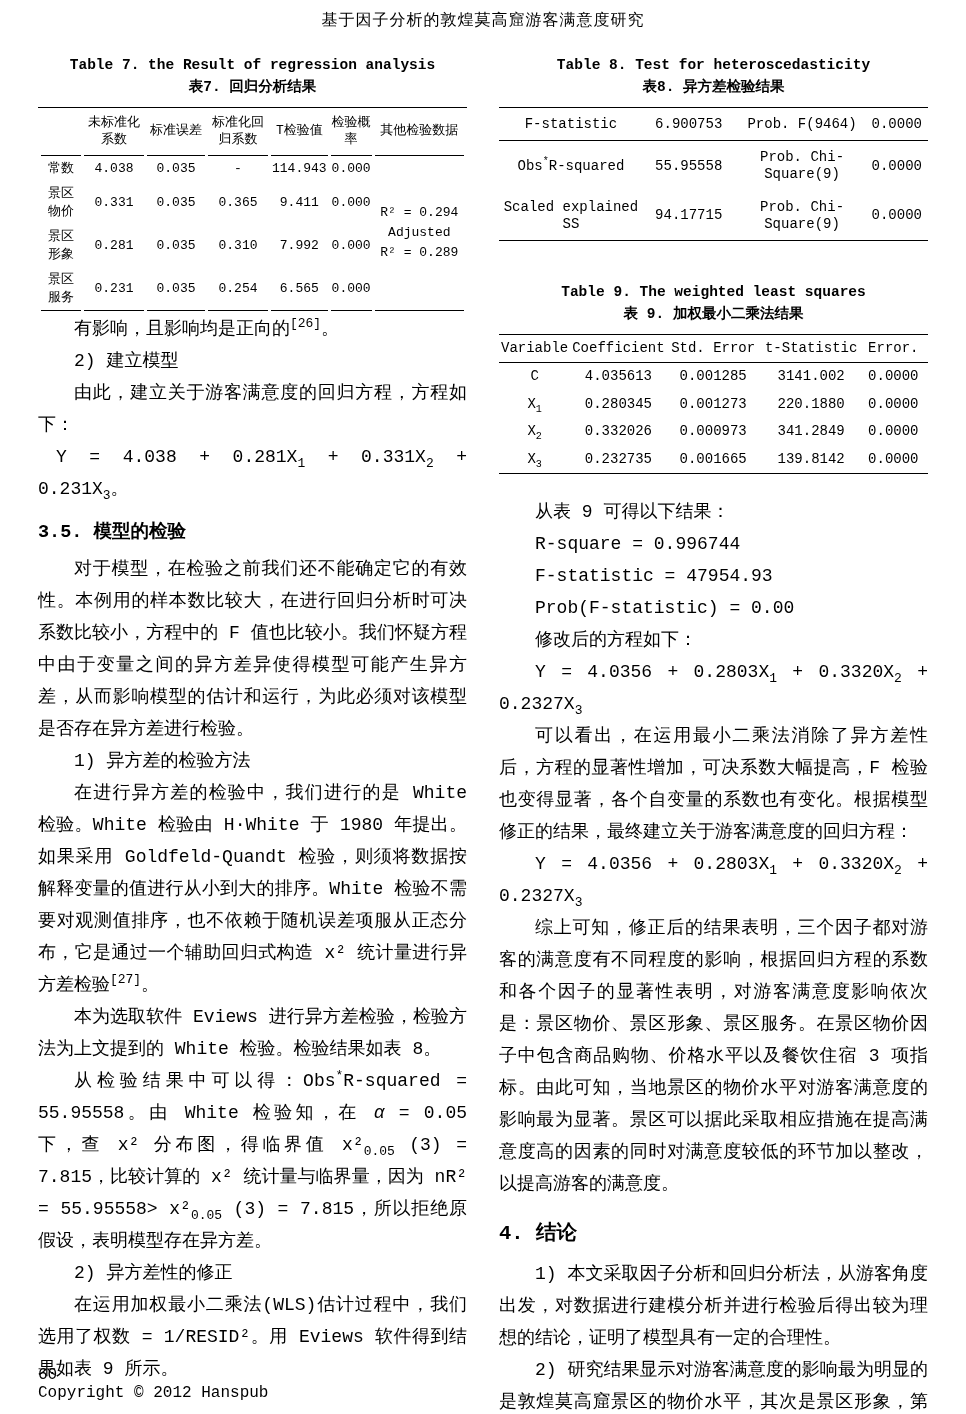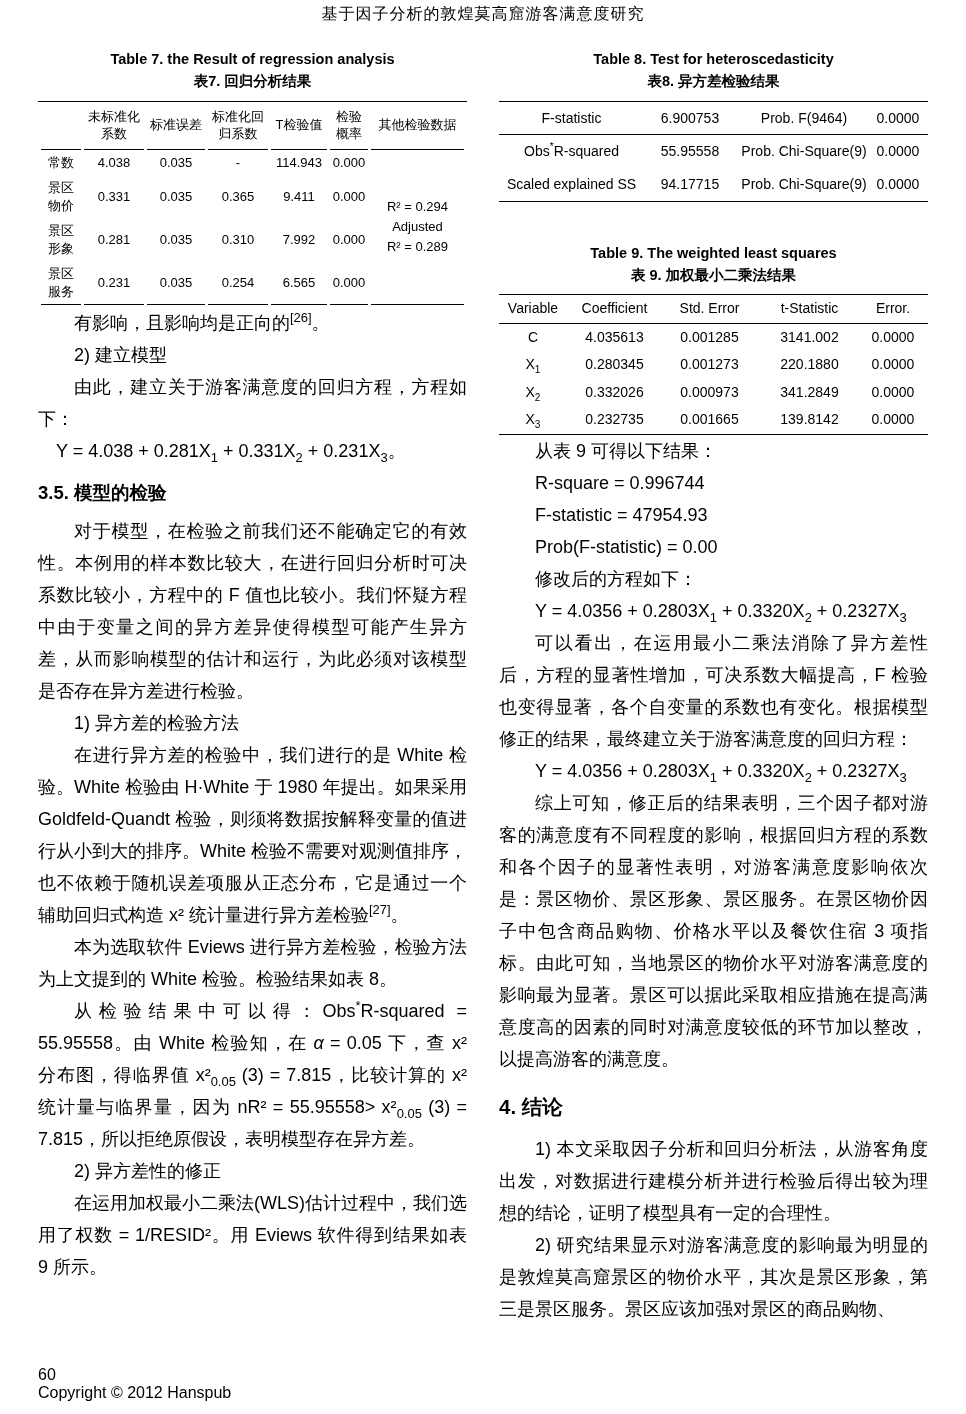--- a/index.html
+++ b/index.html
@@ -1,20 +1,20 @@
 <!DOCTYPE html>
 <html><head>
 <meta charset="utf-8">
 <style>
   * { box-sizing: border-box; }
   html, body { margin: 0; padding: 0; background: #ffffff; }
   .page {
     width: 966px; height: 1414px; position: relative; overflow: hidden;
-    padding: 4px 38px 0;
-    font-family: Liberation Sans, sans-serif;
+    padding: 10px 38px 0;
+    font-family: Liberation Mono, monospace;
     color: #000;
   }
   .running-head { text-align: center; font-size: 16px; letter-spacing: 1px; margin-bottom: 24px; }
   .columns { display: flex; gap: 32px; }
   .col { width: 429px; flex: 0 0 429px; }
 
   .cap { text-align: center; font-weight: bold; font-size: 14.5px; line-height: 1.5; }
   .cap-zh { margin-bottom: 8px; }
   .cap9 { margin-top: 41px; }
 
@@ -29,21 +29,21 @@
   .t7 td.extra { border-bottom: 1.5px solid #000; vertical-align: middle; line-height: 1.55; }
 
   
   .t8 { border-top: 1.5px solid #000; margin-top: 2px; }
   .t8 td { text-align: center; padding: 8px 2px; line-height: 1.2; }
   .t8 tr:first-child td { border-bottom: 1px solid #000; }
   .t8 tr:last-child td { border-bottom: 1.5px solid #000; }
   .t8 td.num-right, .t9 th.num-right, .t9 td.num-right { text-align: center; padding-right: 6px; }
 
   
-  .t9 { border-top: 1.5px solid #000; margin-top: 2px; }
+  .t9 { border-top: 1.5px solid #000; margin-top: 2px; margin-bottom: 22px; }
   .t9 th, .t9 td { text-align: center; padding: 5px 2px; line-height: 1.25; font-weight: normal; }
   .t9 thead th { border-bottom: 1px solid #000; }
   .t9 tbody tr:last-child td { border-bottom: 1.5px solid #000; }
 
   .para { font-size: 18px; line-height: 32px; text-align: justify; text-indent: 2em; margin: 0; }
   .formula { text-indent: 1em; }
   sup, sub { font-size: 0.72em; line-height: 0; }
 
   .h35 { font-size: 18.5px; font-weight: bold; margin: 13px 0 10px; }
   .h4  { font-size: 20.5px; font-weight: bold; margin: 18px 0 12px; }

